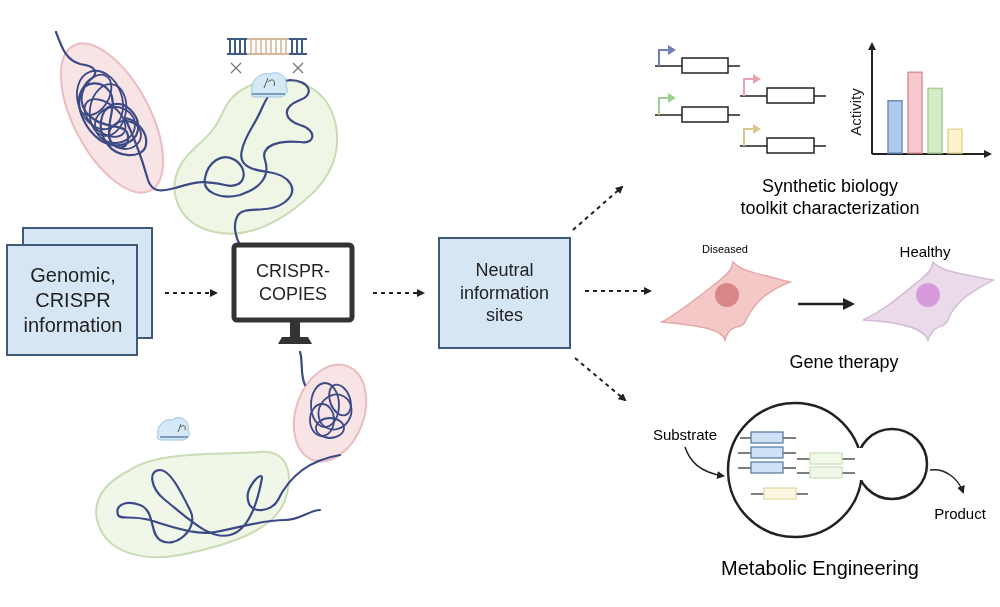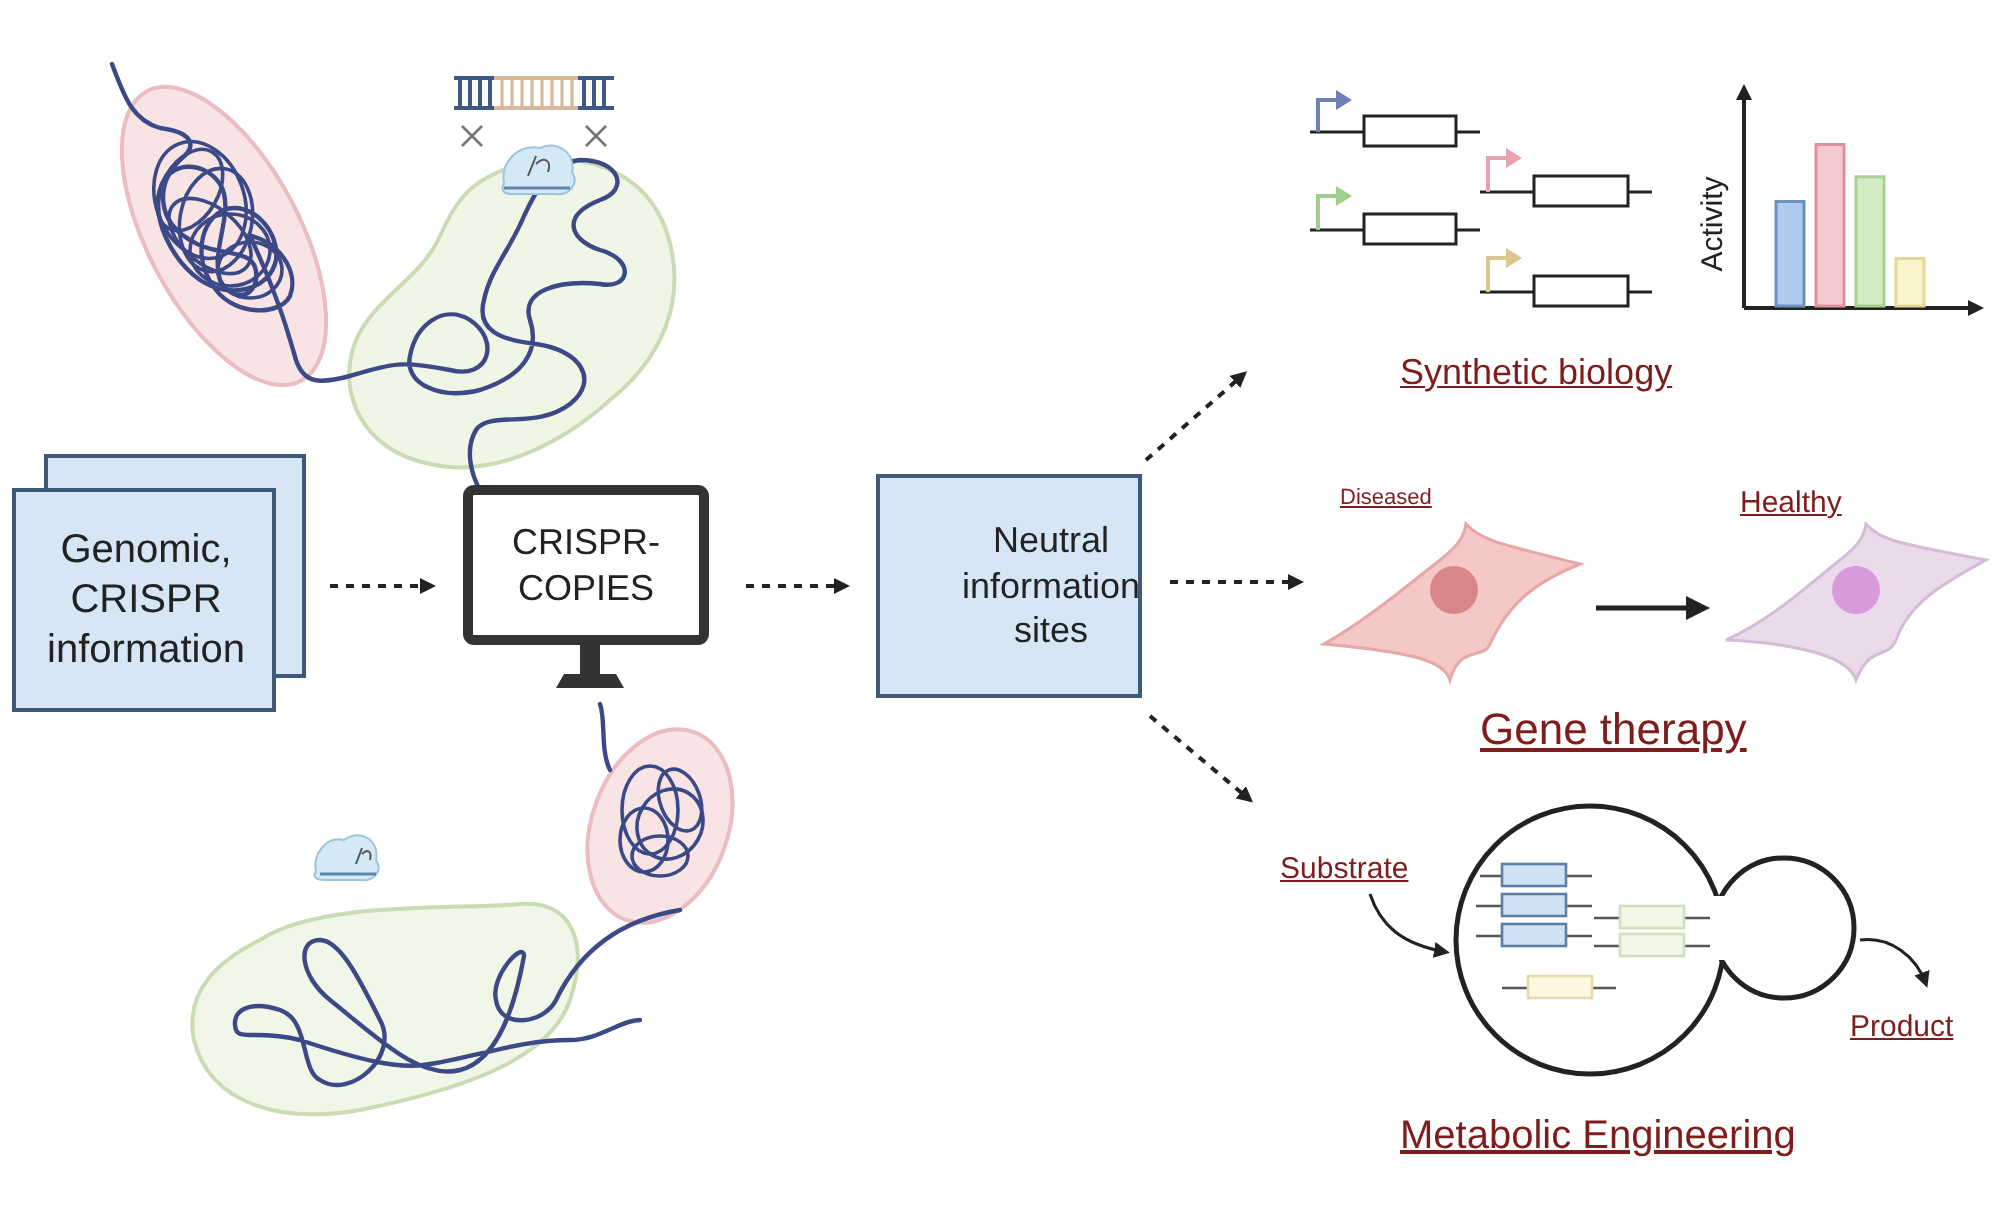--- a/index.html
+++ b/index.html
@@ -1,18 +1,18 @@
 <!DOCTYPE html>
 <html><head>
 <meta charset="utf-8">
 <style>
   html, body { margin:0; padding:0; background:#ffffff; }
   body { width:1000px; height:607px; position:relative; overflow:hidden; font-family:"Liberation Sans", sans-serif; color:#222; }
   #stage { position:absolute; left:0; top:0; width:1000px; height:607px; }
-  .lbl { position:absolute; color:#7f1d1d; font-family:"Liberation Sans", sans-serif; line-height:1.2;text-decoration:underline; }
+  .lbl { position:absolute; text-align:center; color:#000000; font-family:"Liberation Sans", sans-serif; line-height:1.2; }
   .box-text { position:absolute; display:flex; align-items:center; justify-content:center; text-align:center; font-size:20px; line-height:1.25; color:#222; }
 </style>
 </head>
 <body>
 
 <div id="stage">
 <svg width="1000" height="607" viewBox="0 0 1000 607" xmlns="http://www.w3.org/2000/svg">
   <defs>
     <marker id="arrowhead" markerWidth="8" markerHeight="8" refX="6" refY="4" orient="auto" markerUnits="userSpaceOnUse">
       <path d="M0,0 L8,4 L0,8 Z" fill="#222"></path>
@@ -196,32 +196,33 @@
   </div>
 </div>
 
 <div class="box-text" style="left:236px; top:247px; width:114px; height:71px; font-size:18px;">
   <div>
     <div>CRISPR-</div>
     <div>COPIES</div>
   </div>
 </div>
 
-<div class="box-text" style="left:439px; top:238px; width:131px; height:110px; font-size:18px;justify-content:flex-end;">
+<div class="box-text" style="left:439px; top:238px; width:131px; height:110px; font-size:18px;">
   <div>
     <div>Neutral</div>
     <div>information</div>
     <div>sites</div>
   </div>
 </div>
 
 <div class="lbl" style="left:700px; top:176px; width:260px; font-size:18px;">
   <div>Synthetic biology</div>
+  <div>toolkit characterization</div>
 </div>
 
 <div class="lbl" style="left:670px; top:243px; width:110px; font-size:11px;">Diseased</div>
 <div class="lbl" style="left:870px; top:243px; width:110px; font-size:15px;">Healthy</div>
-<div class="lbl" style="left:740px; top:352px; width:160px; font-size:22px;">Gene therapy</div>
+<div class="lbl" style="left:764px; top:352px; width:160px; font-size:18px;">Gene therapy</div>
 
 <div class="lbl" style="left:640px; top:426px; width:90px; font-size:15px;">Substrate</div>
 <div class="lbl" style="left:925px; top:505px; width:70px; font-size:15px;">Product</div>
 <div class="lbl" style="left:700px; top:556px; width:240px; font-size:20px;">Metabolic Engineering</div>
 </div>
 
 </body></html>

